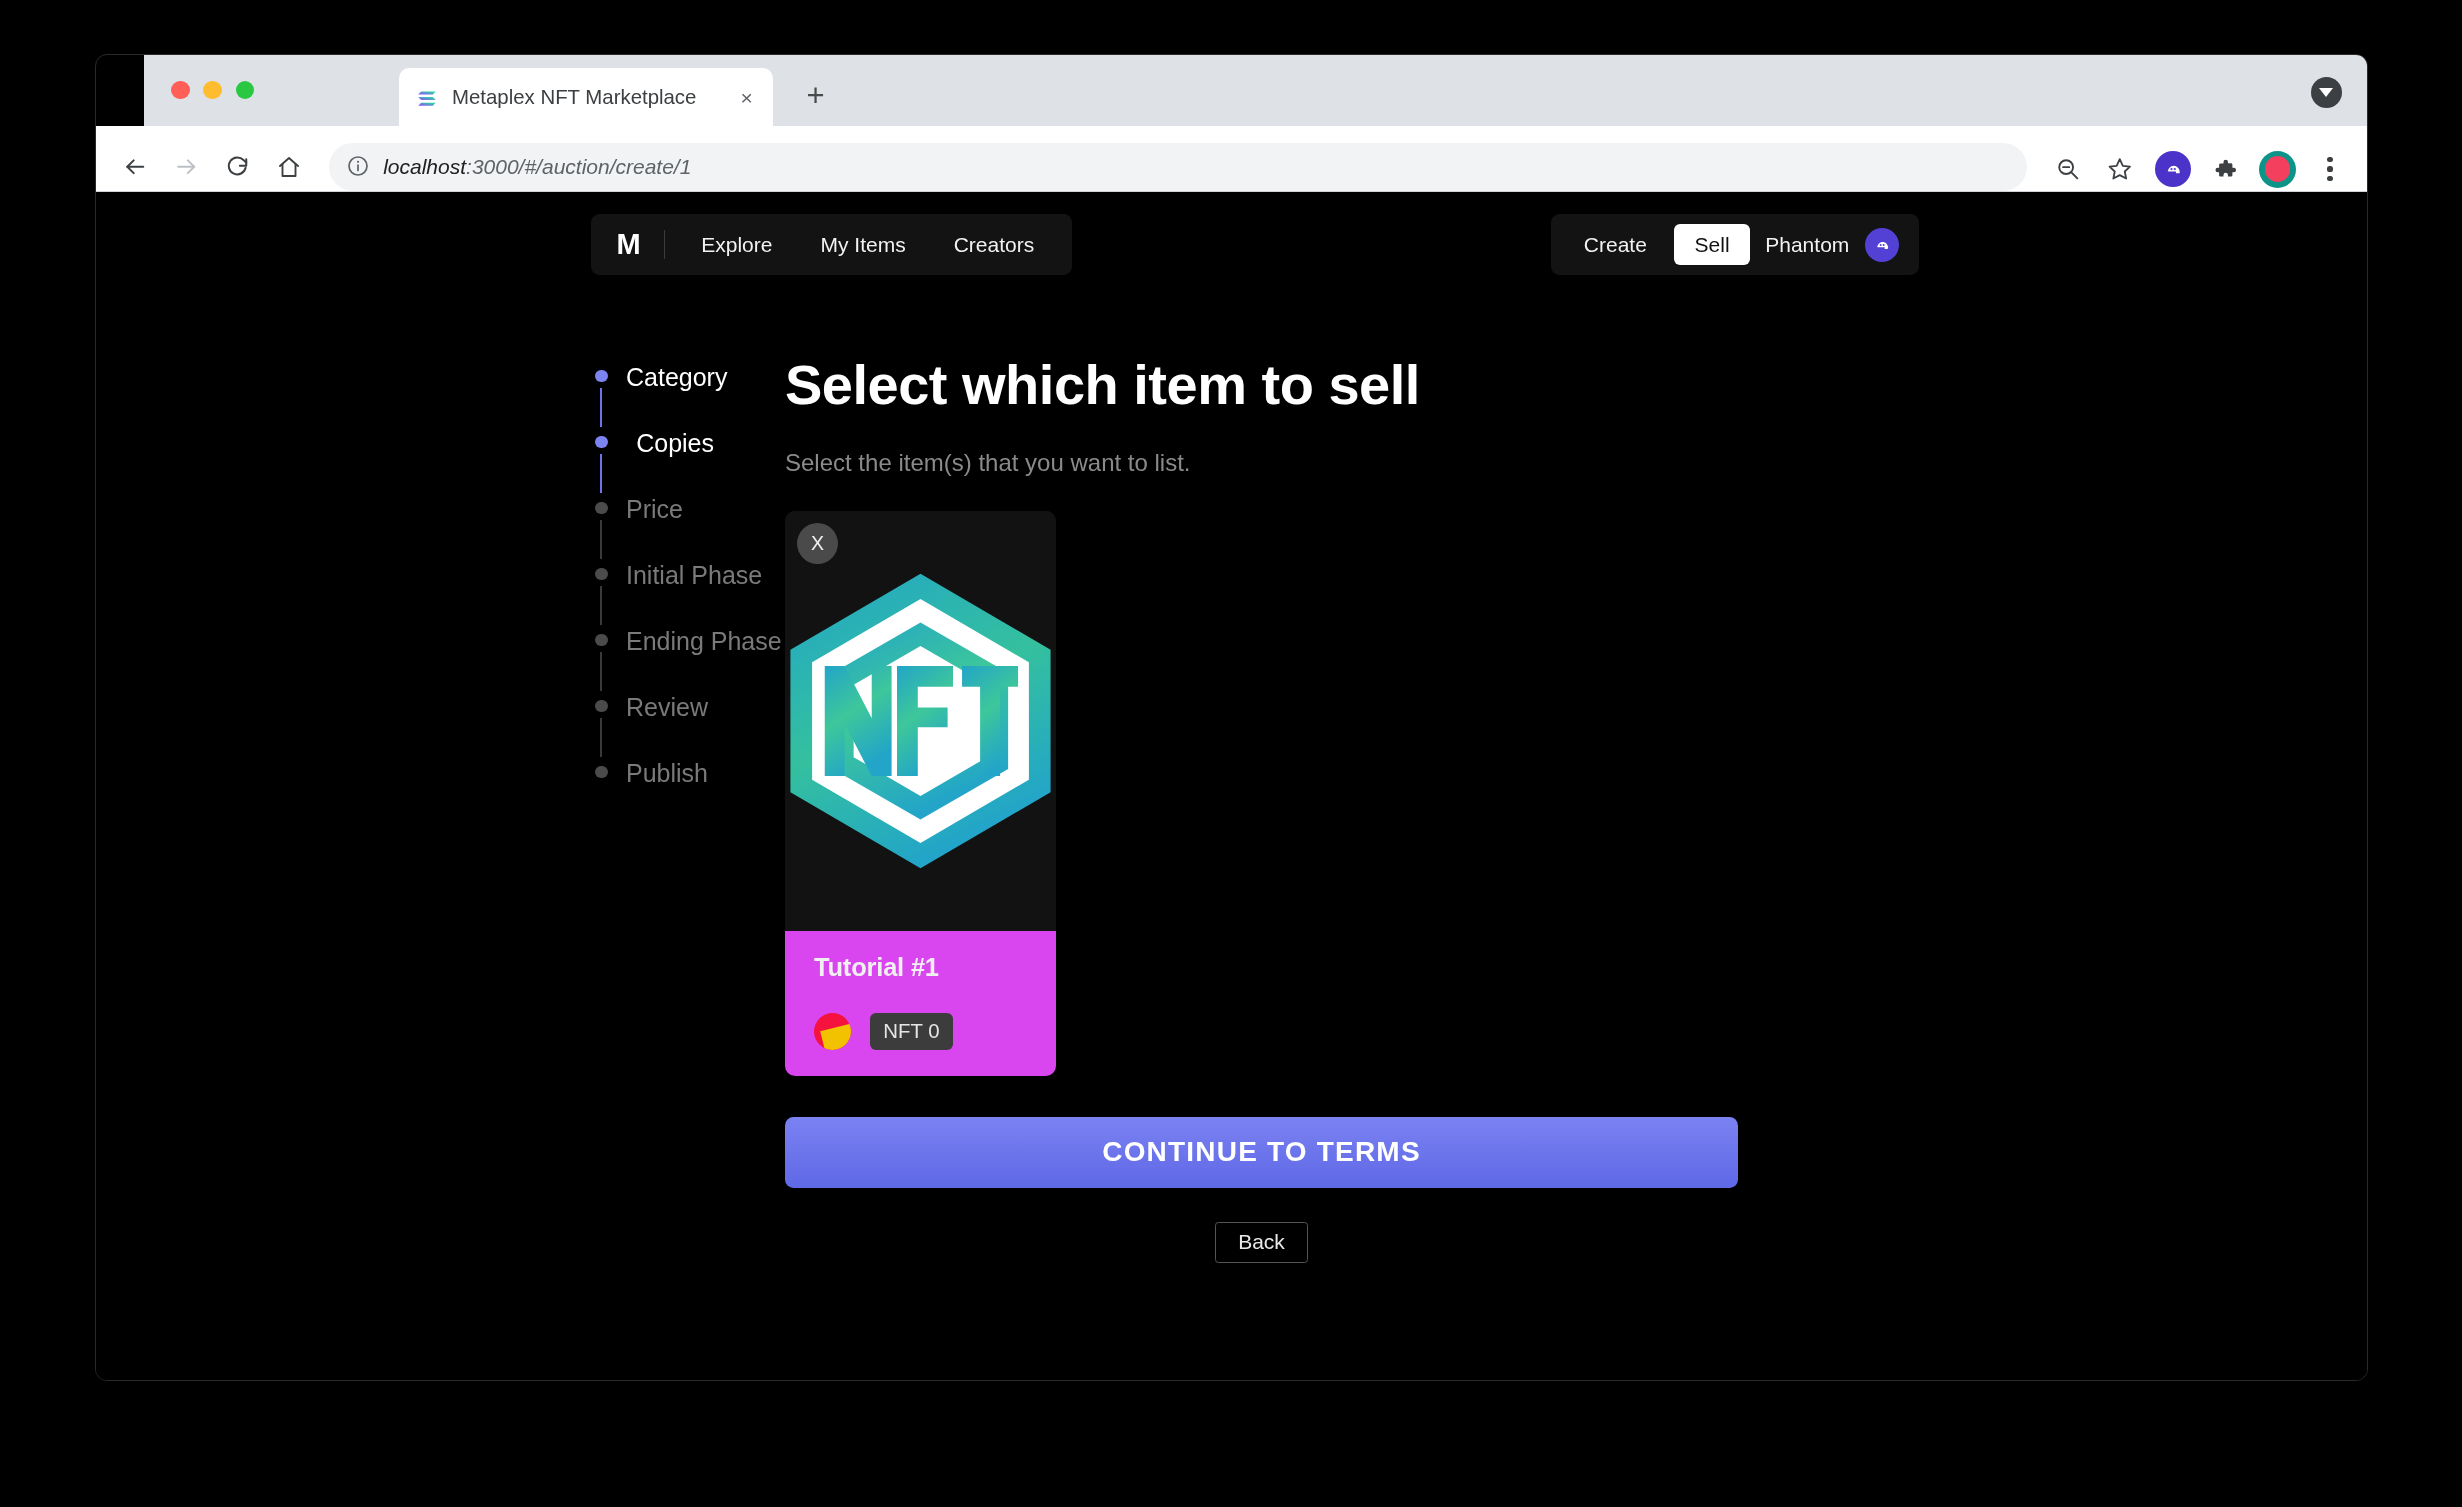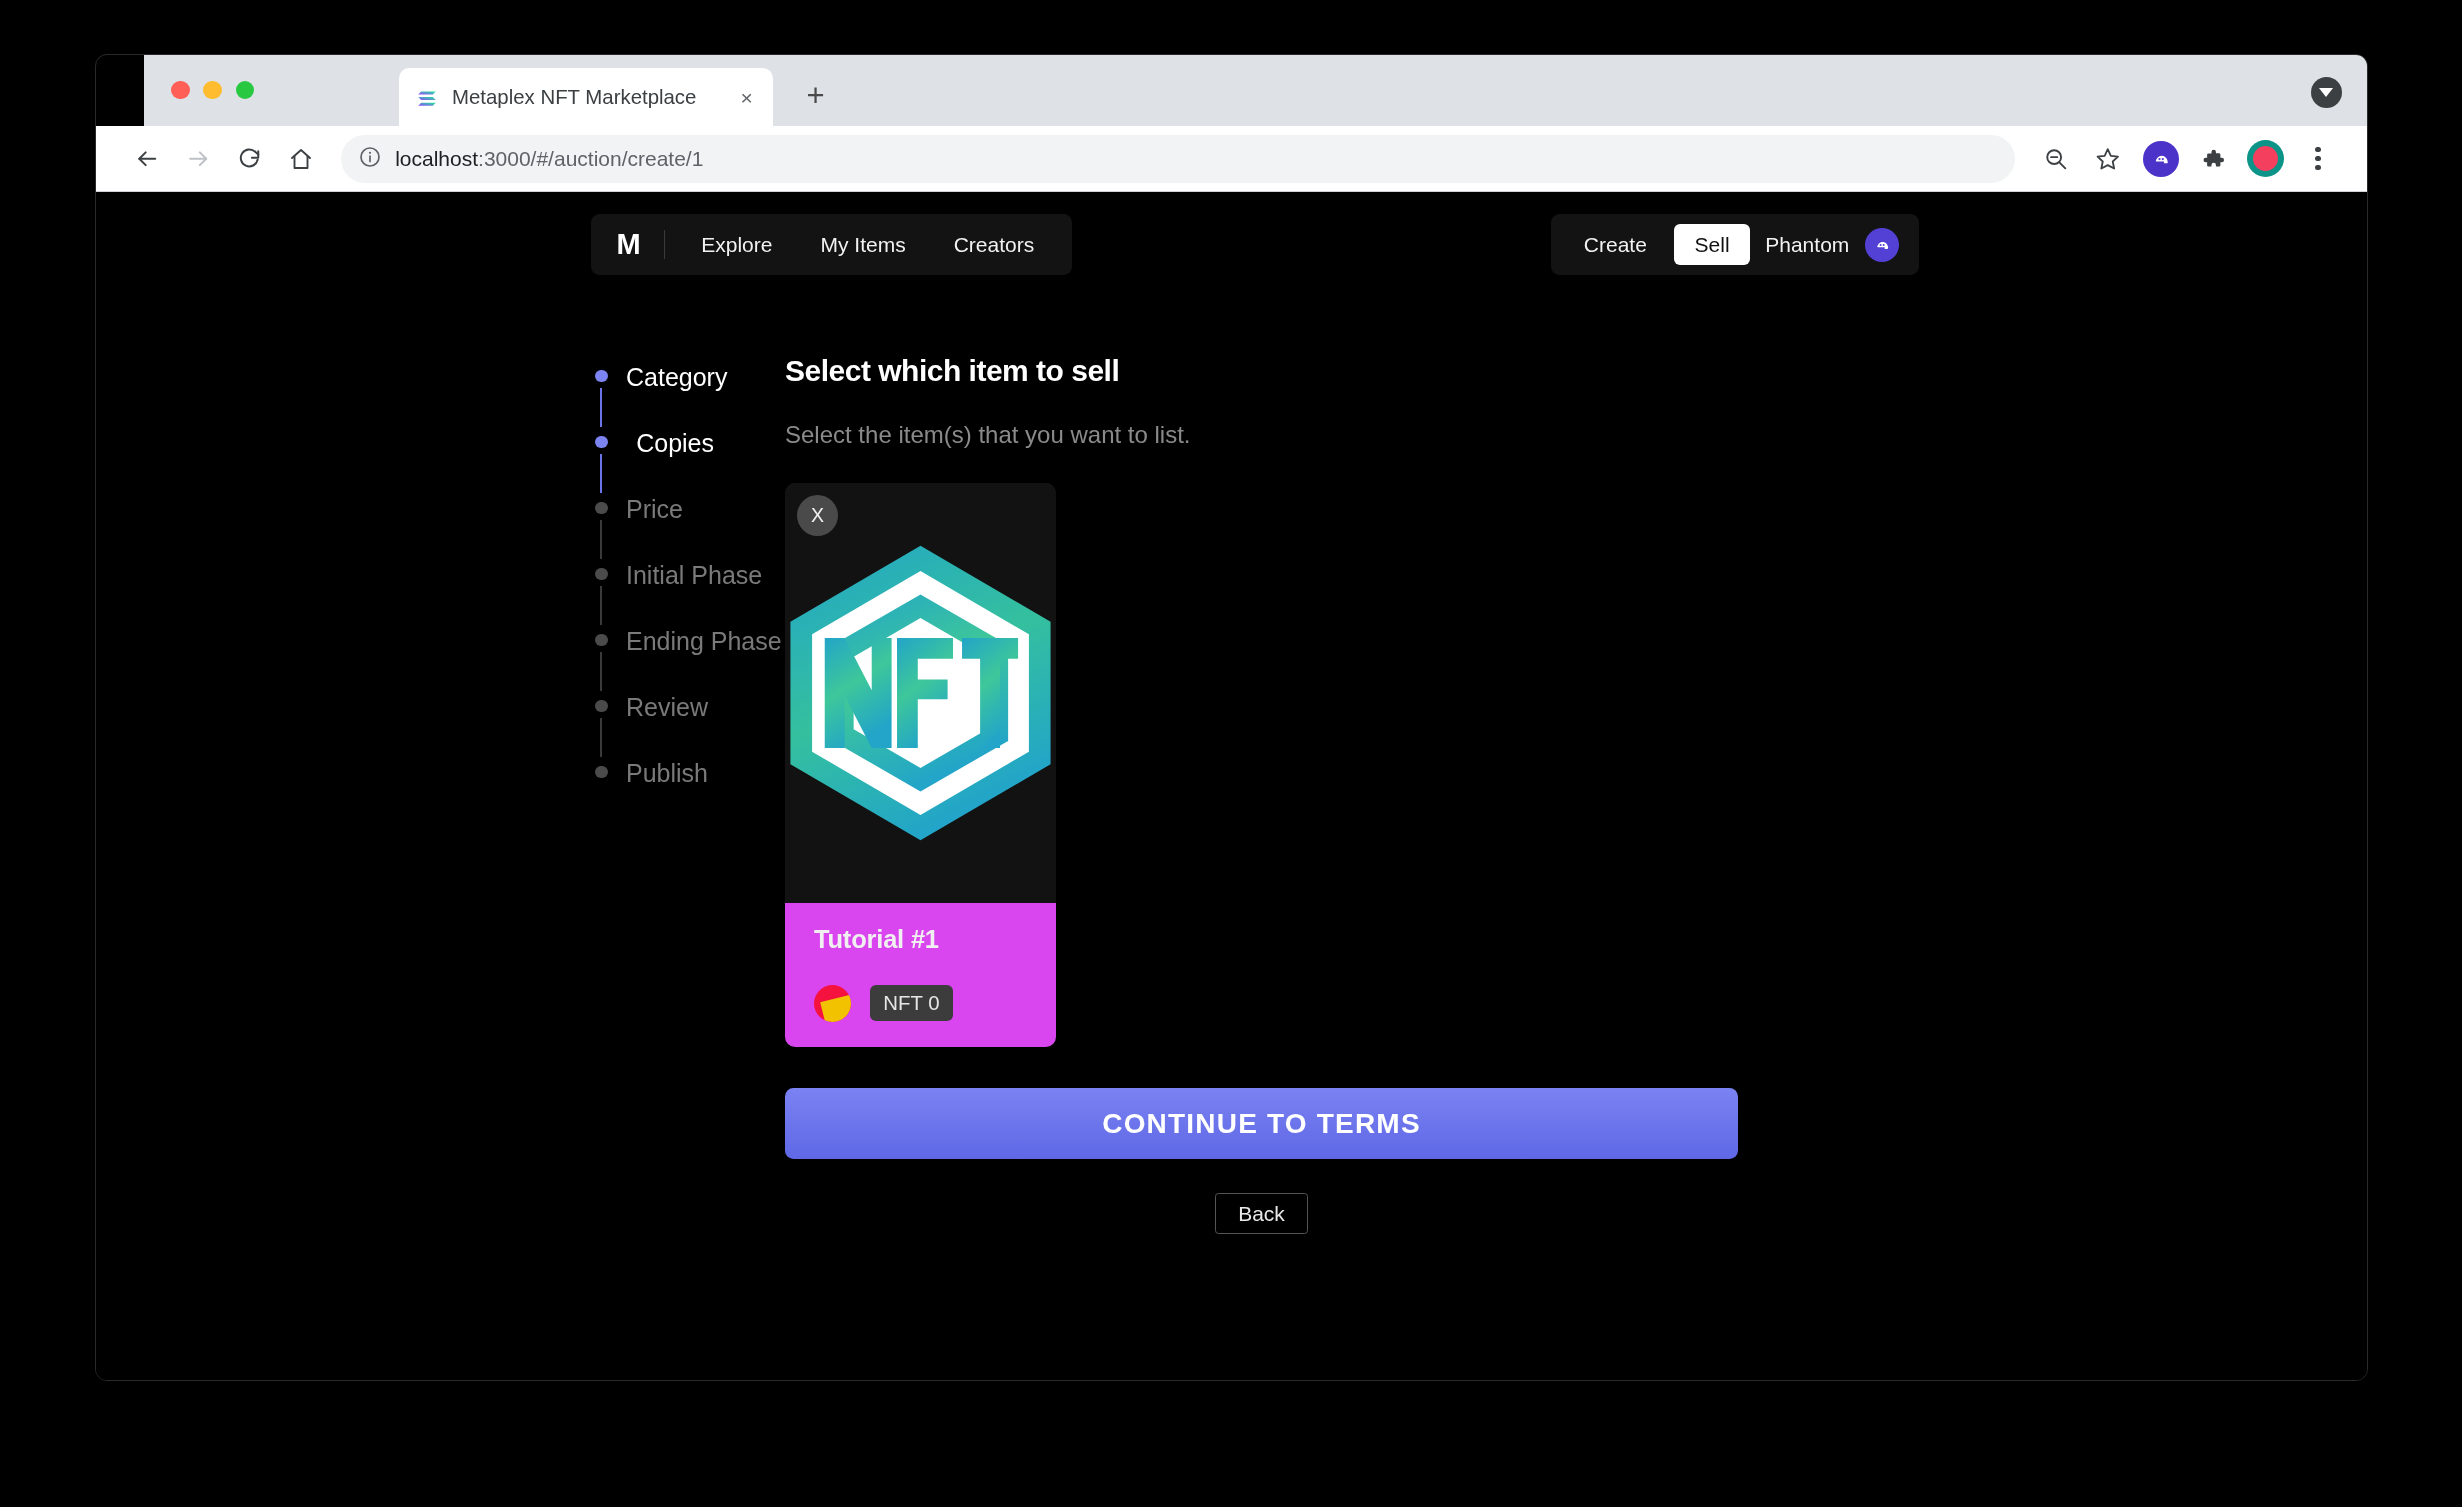--- a/index.html
+++ b/index.html
@@ -76,24 +76,25 @@
     width: 0; height: 0;
     border-left: 7.7px solid transparent;
     border-right: 7.7px solid transparent;
     border-top: 9.4px solid #fff;
   }
 
   
   .toolbar {
     height: 66px; flex: 0 0 66px;
     background: #fff;
-    display: flex; align-items: center;
-    padding: 0 27px;
+    display: flex; align-items: flex-end;
+    padding: 0 15px;
     gap: 3.4px;
     border-bottom: 0.9px solid #cfd2d6;
+    font-style: italic;
   }
   .navbtn {
     width: 48px; height: 48px;
     display: flex; align-items: center; justify-content: center;
     border-radius: 50%;
     color: #3c4043;
   }
   .navbtn.disabled { color: #bdc1c6; }
   .omnibox {
     flex: 1;
@@ -219,21 +220,21 @@
     white-space: nowrap; line-height: 1.2;
   }
   .step.active .lbl { color: #ffffff; }
   .step.indent .lbl { padding-left: 10.2px; }
 
   .main {
     position: absolute; left: 689px; top: 0;
     width: 953px;
   }
   .h1 {
-    font-size: 30px; font-weight: 700; color: #fff;
+    font-size: 56px; font-weight: 700; color: #fff;
     letter-spacing: -0.5px;
     line-height: 1.1;
     margin-top: 8.5px;
   }
   .sub {
     font-size: 24px; color: #8a8a8a;
     margin-top: 34px;
   }
 
   

